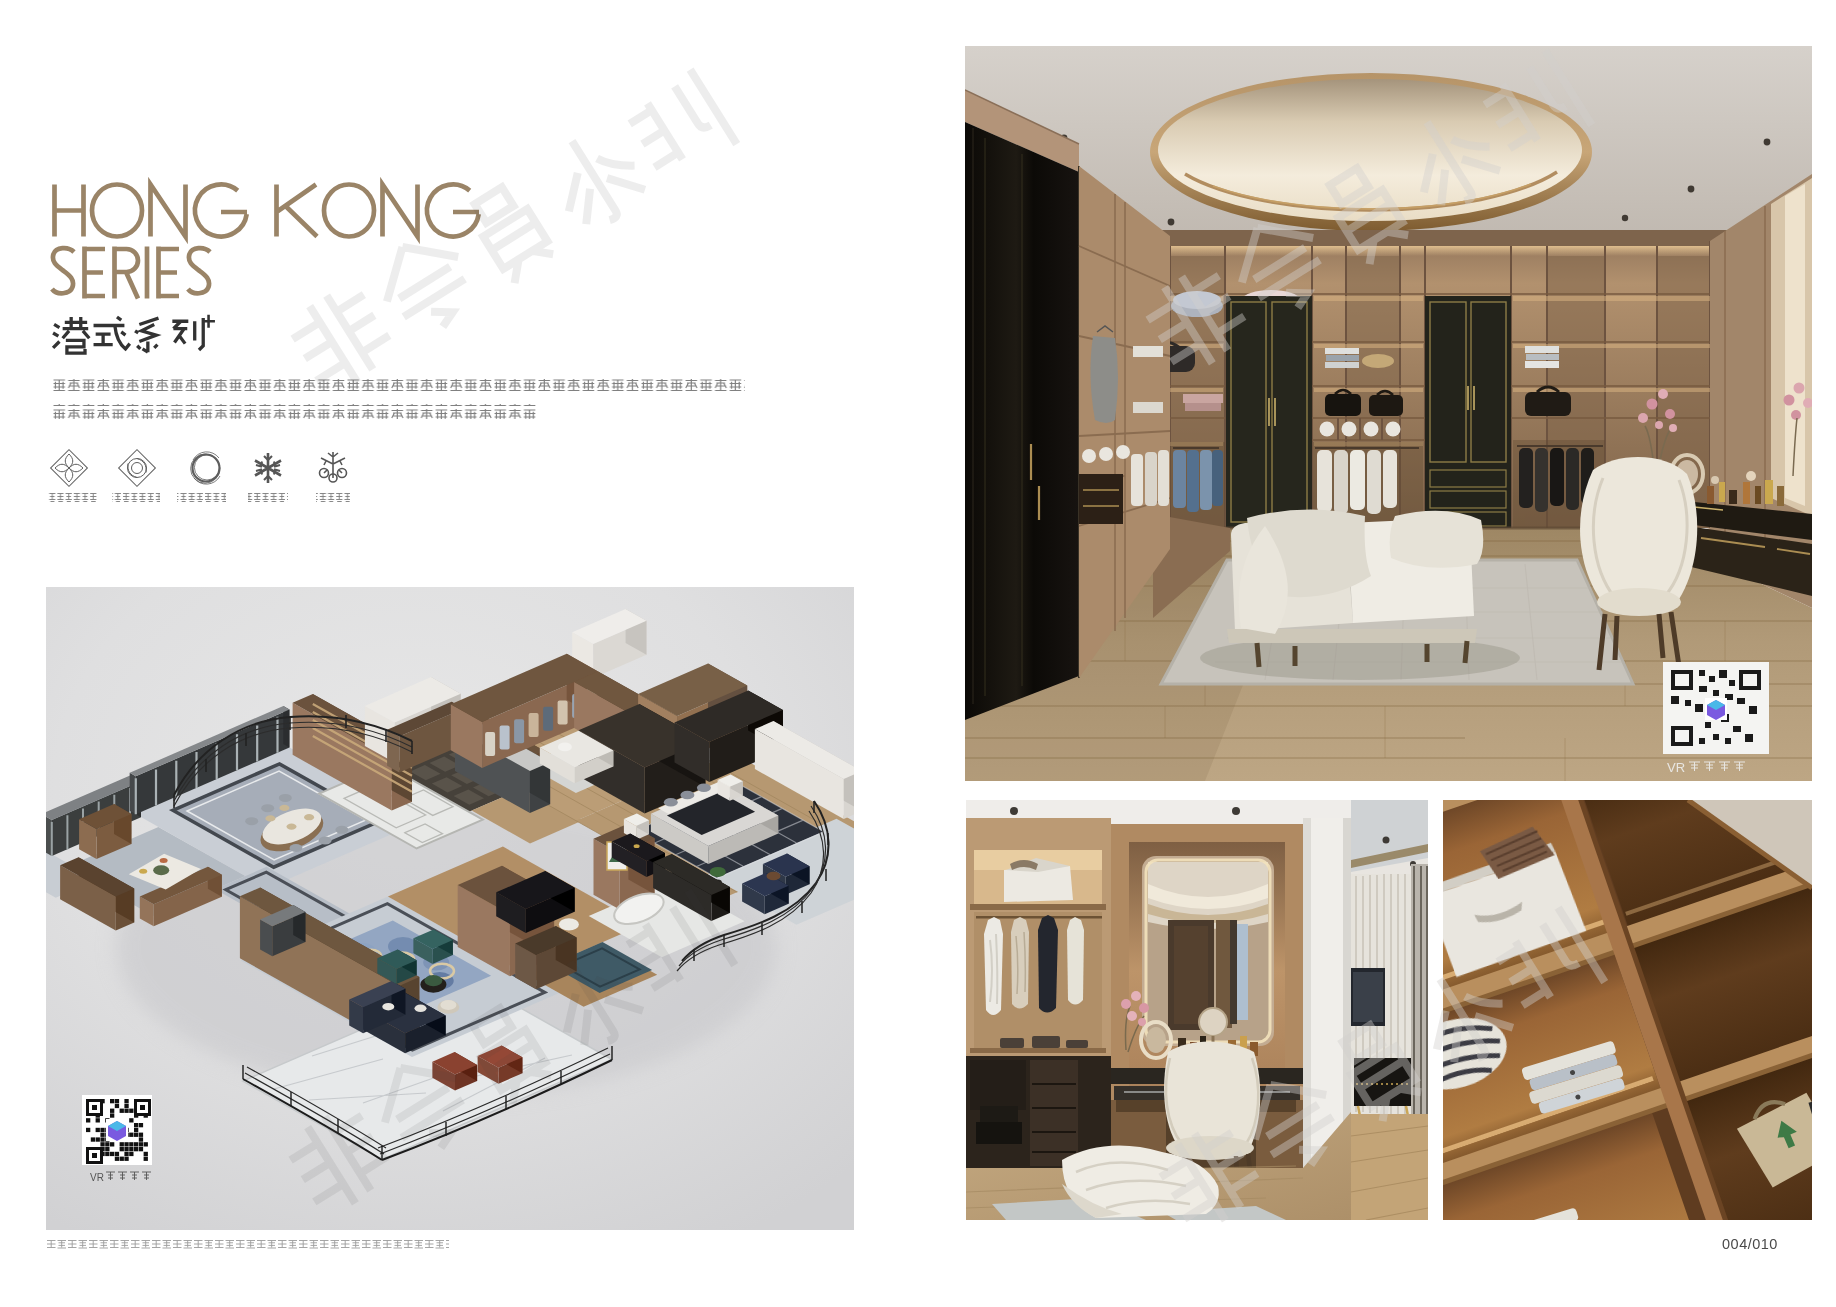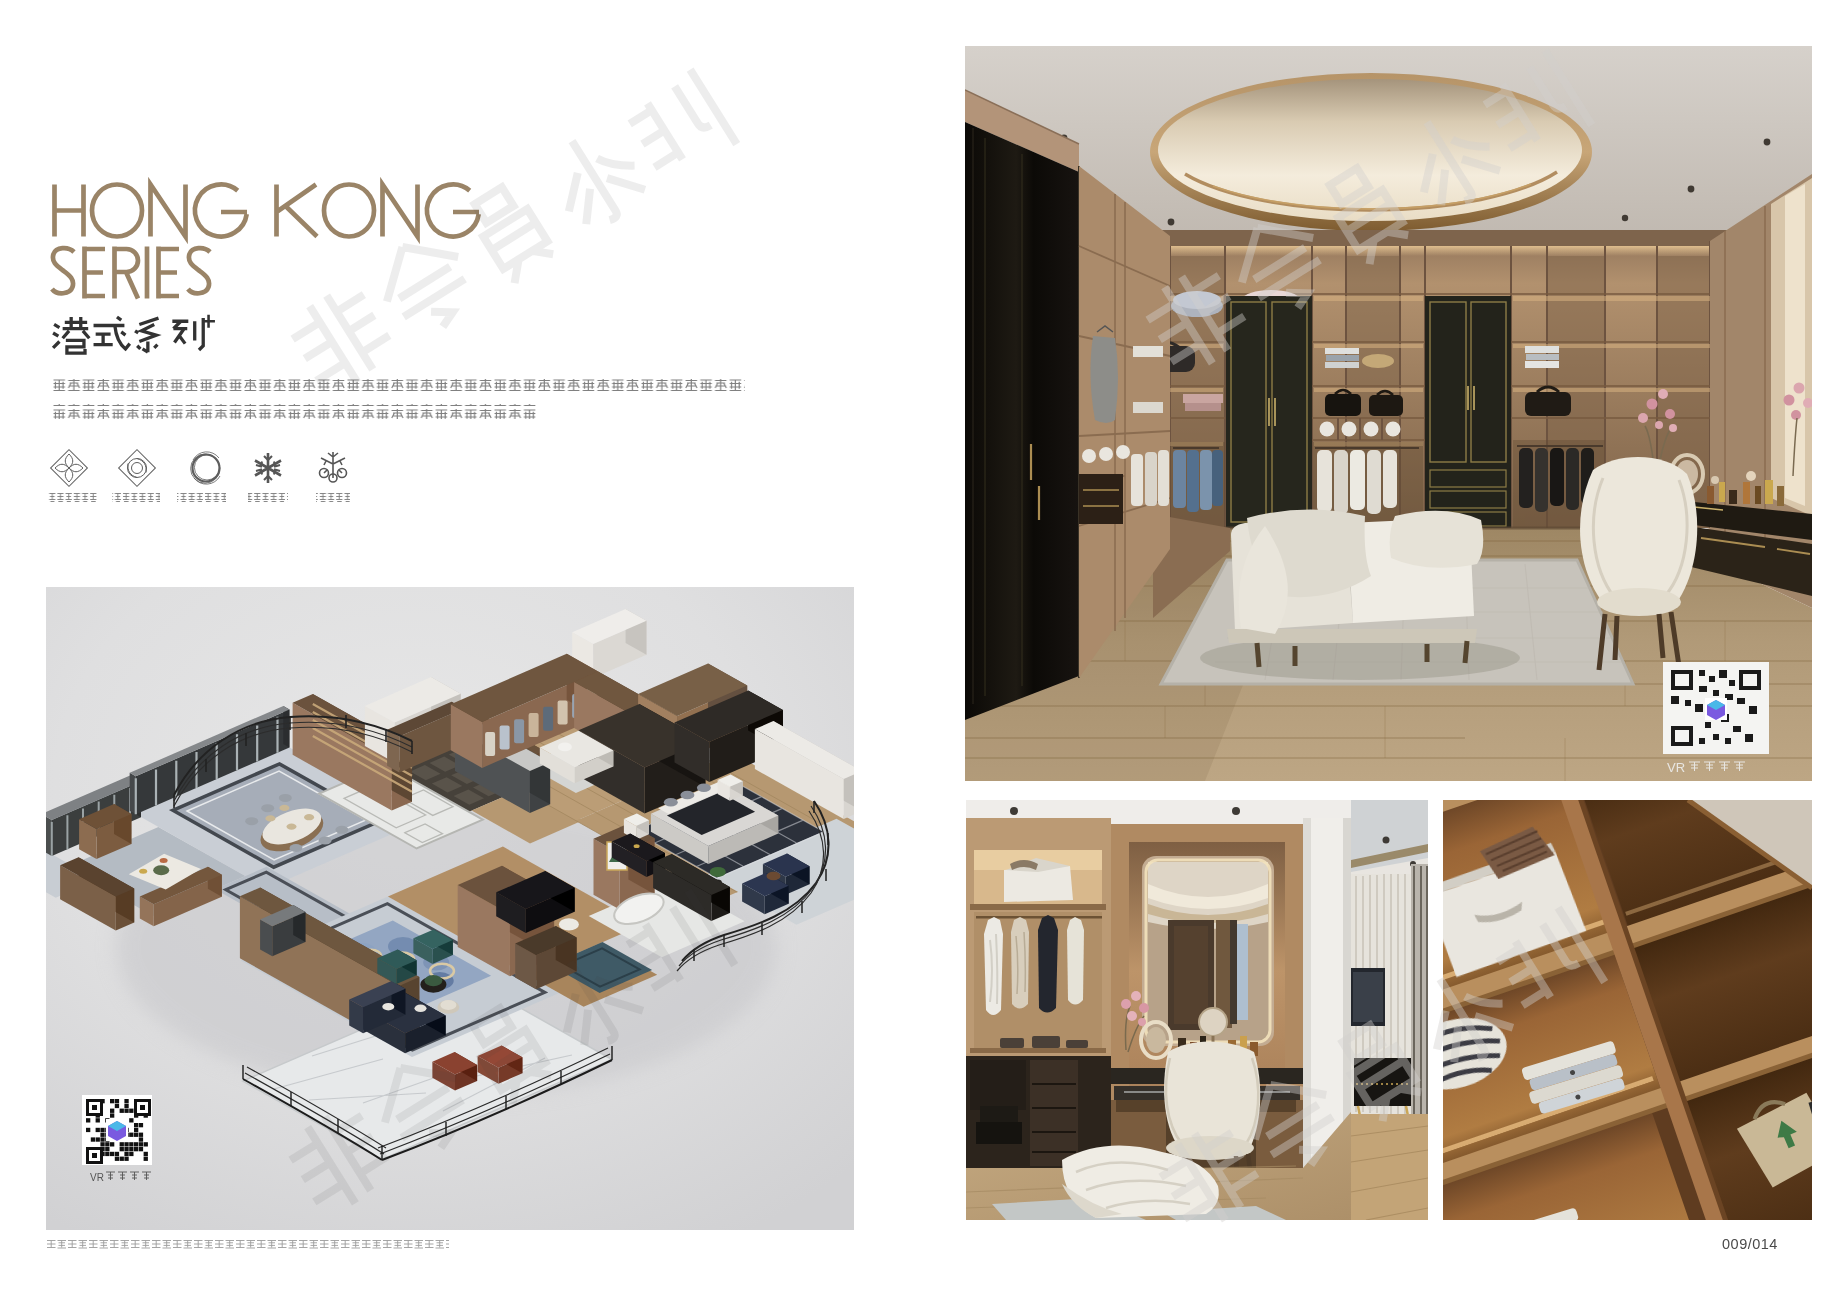--- a/index.html
+++ b/index.html
@@ -1259,21 +1259,21 @@
     <pattern id="cap10" width="21" height="12" patternUnits="userSpaceOnUse">
       <g stroke="#9b9b9b" stroke-width="0.9" fill="none">
         <path d="M1,1.5 h8.5 M1,5 h8.5 M1,8.5 h8.5 M5.2,1.5 v7"></path>
         <path d="M11.5,1.5 h8.5 M15.7,1.5 v7 M11.5,9 h8.5 M12.5,3.8 h6.5 M12.5,6.4 h6.5"></path>
       </g>
     </pattern>
   </defs>
   <rect x="0" y="1" width="403" height="11" fill="url(#cap10)"></rect>
 </svg>
 
-<div class="abs" style="left:1722px;top:1236px;font-size:14.5px;color:#4a4a4a;letter-spacing:0.5px">009/014</div>
+<div class="abs" style="left:1722px;top:1236px;font-size:14.5px;color:#4a4a4a;letter-spacing:0.5px">004/010</div>
 
 <svg width="0" height="0" style="position:absolute">
   <defs>
     <g id="wmtxt" stroke-linecap="butt" fill="none">
 
       <g transform="translate(52,55)">
         <path d="M-10,-45 V45 M10,-45 V42 M-42,-26 H-12 M-42,-3 H-12 M-44,22 H-12 M12,-26 H42 M12,-3 H40 M12,22 H42"></path>
       </g>
 
       <g transform="translate(152,55)">

